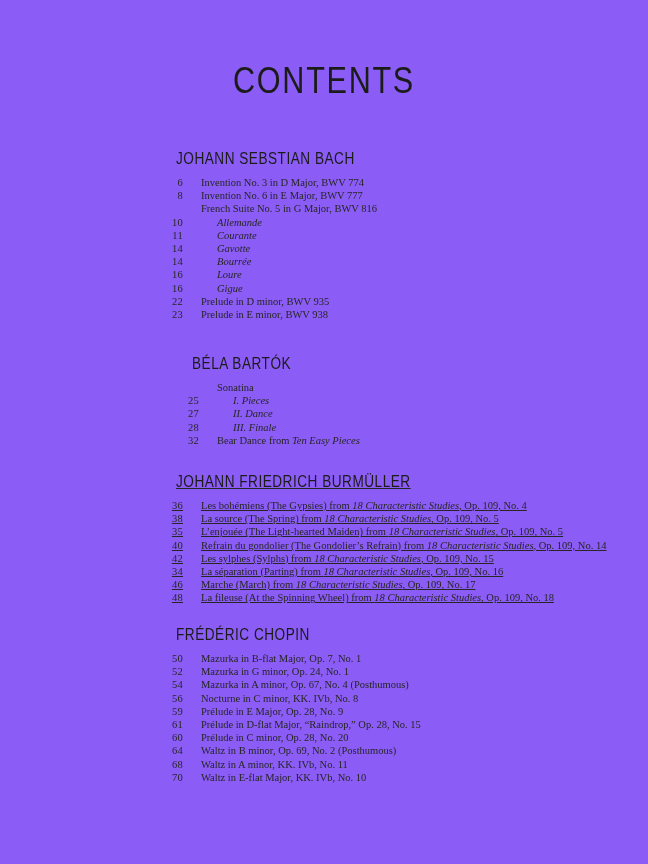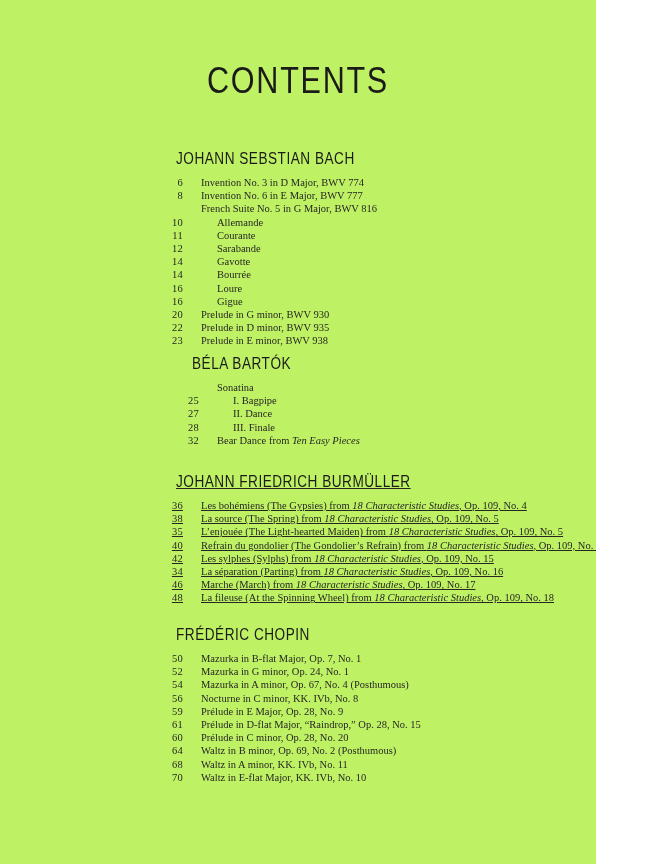--- a/index.html
+++ b/index.html
@@ -2,23 +2,23 @@
 <html><head>
 <meta charset="utf-8">
 <style>
   html, body {
     margin: 0;
     padding: 0;
     background: #ffffff;
   }
   .page {
     position: relative;
-    width: 596px;
+    width: 648px;
     height: 864px;
-    background: #bef264;
+    background: #8b5cf6;
     overflow: hidden;
     font-family: "Liberation Serif", serif;
     color: #262624;
   }
   h1.contents-title {
     position: absolute;
     top: 62px;
     left: 0;
     width: 100%;
     margin: 0;
@@ -66,20 +66,21 @@
     flex: none;
     width: 40px;
     text-align: right;
     letter-spacing: 0.3px;
   }
   .entry {
     margin-left: 18px;
   }
   .entry.indent-1 {
     margin-left: 34px;
+    font-style: italic;
   }
   .entry i {
     font-style: italic;
   }
 </style>
 </head>
 <body>
 
 <div class="page">
   <h1 class="contents-title">CONTENTS</h1>
@@ -100,61 +101,53 @@
         </div>
         <div class="row">
           <span class="num">10</span>
           <span class="entry indent-1"><span>Allemande</span></span>
         </div>
         <div class="row">
           <span class="num">11</span>
           <span class="entry indent-1"><span>Courante</span></span>
         </div>
         <div class="row">
-          <span class="num">12</span>
-          <span class="entry indent-1"><span>Sarabande</span></span>
-        </div>
-        <div class="row">
           <span class="num">14</span>
           <span class="entry indent-1"><span>Gavotte</span></span>
         </div>
         <div class="row">
           <span class="num">14</span>
           <span class="entry indent-1"><span>Bourrée</span></span>
         </div>
         <div class="row">
           <span class="num">16</span>
           <span class="entry indent-1"><span>Loure</span></span>
         </div>
         <div class="row">
           <span class="num">16</span>
           <span class="entry indent-1"><span>Gigue</span></span>
         </div>
         <div class="row">
-          <span class="num">20</span>
-          <span class="entry"><span>Prelude in G minor, BWV 930</span></span>
-        </div>
-        <div class="row">
           <span class="num">22</span>
           <span class="entry"><span>Prelude in D minor, BWV 935</span></span>
         </div>
         <div class="row">
           <span class="num">23</span>
           <span class="entry"><span>Prelude in E minor, BWV 938</span></span>
         </div>
       </section>
       <section class="toc-section sec-1">
         <h2 class="composer">BÉLA BARTÓK</h2>
         <div class="row">
           <span class="num"></span>
           <span class="entry"><span>Sonatina</span></span>
         </div>
         <div class="row">
           <span class="num">25</span>
-          <span class="entry indent-1"><span>I. Bagpipe</span></span>
+          <span class="entry indent-1"><span>I. Pieces</span></span>
         </div>
         <div class="row">
           <span class="num">27</span>
           <span class="entry indent-1"><span>II. Dance</span></span>
         </div>
         <div class="row">
           <span class="num">28</span>
           <span class="entry indent-1"><span>III. Finale</span></span>
         </div>
         <div class="row">

